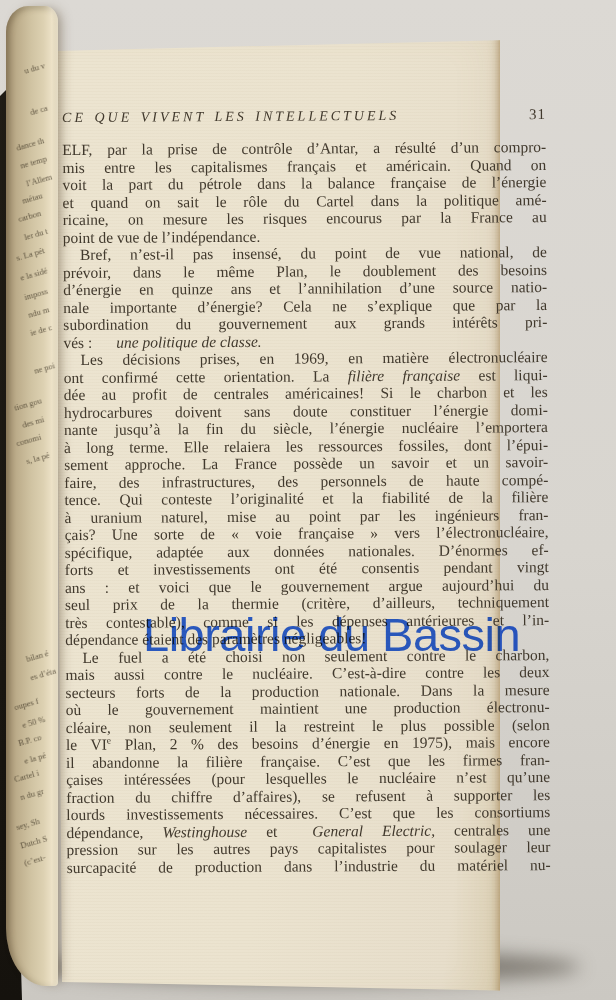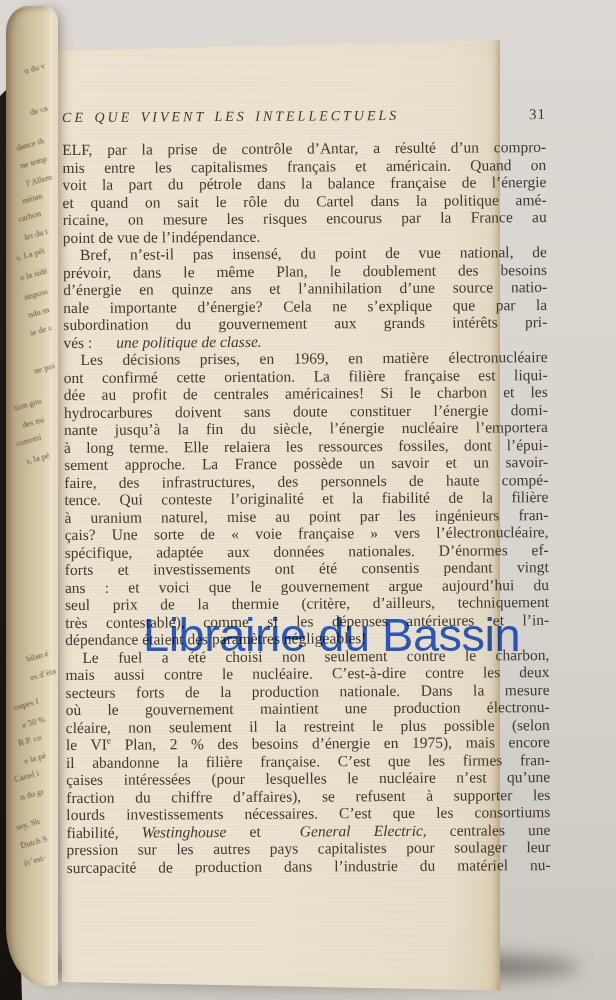--- a/index.html
+++ b/index.html
@@ -89,21 +89,21 @@
           <div>
             <div class="line ind"><span>Bref, n’est-il pas insensé, du point de vue national, de</span></div>
             <div class="line"><span>prévoir, dans le même Plan, le doublement des besoins</span></div>
             <div class="line"><span>d’énergie en quinze ans et l’annihilation d’une source natio-</span></div>
             <div class="line"><span>nale importante d’énergie? Cela ne s’explique que par la</span></div>
             <div class="line"><span>subordination du gouvernement aux grands intérêts pri-</span></div>
             <div class="line noj"><span>vés : </span><span style="font-style: italic; margin-left: 20px;">une politique de classe.</span></div>
           </div>
           <div>
             <div class="line ind"><span>Les décisions prises, en 1969, en matière électronucléaire</span></div>
-            <div class="line"><span>ont confirmé cette orientation. La </span><span style="">filière française</span><span> est liqui-</span></div>
+            <div class="line"><span>ont confirmé cette orientation. La </span><span style="font-style: italic;">filière française</span><span> est liqui-</span></div>
             <div class="line"><span>dée au profit de centrales américaines! Si le charbon et les</span></div>
             <div class="line"><span>hydrocarbures doivent sans doute constituer l’énergie domi-</span></div>
             <div class="line"><span>nante jusqu’à la fin du siècle, l’énergie nucléaire l’emportera</span></div>
             <div class="line"><span>à long terme. Elle relaiera les ressources fossiles, dont l’épui-</span></div>
             <div class="line"><span>sement approche. La France possède un savoir et un savoir-</span></div>
             <div class="line"><span>faire, des infrastructures, des personnels de haute compé-</span></div>
             <div class="line"><span>tence. Qui conteste l’originalité et la fiabilité de la filière</span></div>
             <div class="line"><span>à uranium naturel, mise au point par les ingénieurs fran-</span></div>
             <div class="line"><span>çais? Une sorte de « voie française » vers l’électronucléaire,</span></div>
             <div class="line"><span>spécifique, adaptée aux données nationales. D’énormes ef-</span></div>
@@ -117,21 +117,21 @@
             <div class="line ind"><span>Le fuel a été choisi non seulement contre le charbon,</span></div>
             <div class="line"><span>mais aussi contre le nucléaire. C’est-à-dire contre les deux</span></div>
             <div class="line"><span>secteurs forts de la production nationale. Dans la mesure</span></div>
             <div class="line"><span>où le gouvernement maintient une production électronu-</span></div>
             <div class="line"><span>cléaire, non seulement il la restreint le plus possible (selon</span></div>
             <div class="line"><span>le VI</span><span class="sup">e</span><span> Plan, 2 % des besoins d’énergie en 1975), mais encore</span></div>
             <div class="line"><span>il abandonne la filière française. C’est que les firmes fran-</span></div>
             <div class="line"><span>çaises intéressées (pour lesquelles le nucléaire n’est qu’une</span></div>
             <div class="line"><span>fraction du chiffre d’affaires), se refusent à supporter les</span></div>
             <div class="line"><span>lourds investissements nécessaires. C’est que les consortiums</span></div>
-            <div class="line"><span>fiabilité, </span><span style="font-style: italic;">Westinghouse</span><span> et </span><span style="font-style: italic; margin-left: 16px;">General Electric,</span><span> centrales une</span></div>
+            <div class="line"><span>dépendance, </span><span style="font-style: italic;">Westinghouse</span><span> et </span><span style="font-style: italic; margin-left: 16px;">General Electric,</span><span> centrales une</span></div>
             <div class="line"><span>pression sur les autres pays capitalistes pour soulager leur</span></div>
             <div class="line"><span>surcapacité de production dans l’industrie du matériel nu-</span></div>
           </div>
         </div>
     </div>
   </div>
   <div class="curled-page">
       <div class="edge-fragment" style="left: 18px; top: 58px;">u du v</div>
       <div class="edge-fragment" style="left: 24px; top: 100px;">de ca</div>
       <div class="edge-fragment" style="left: 10px; top: 134px;">dance th</div>

